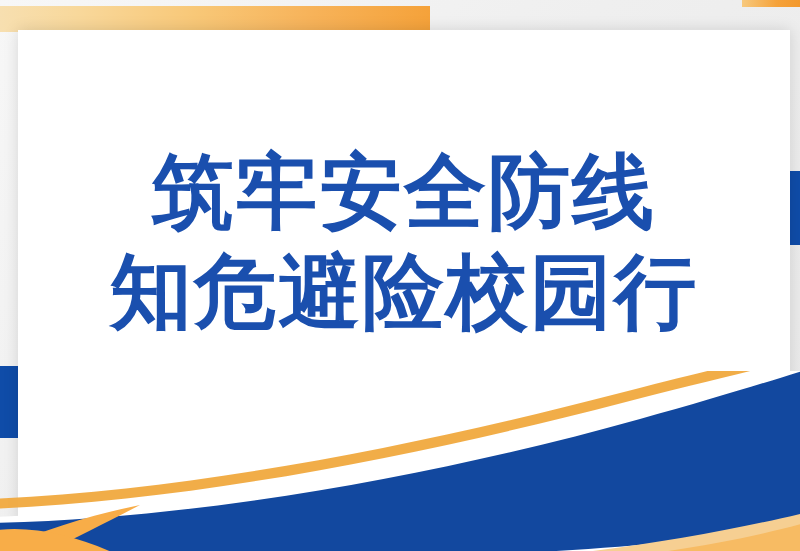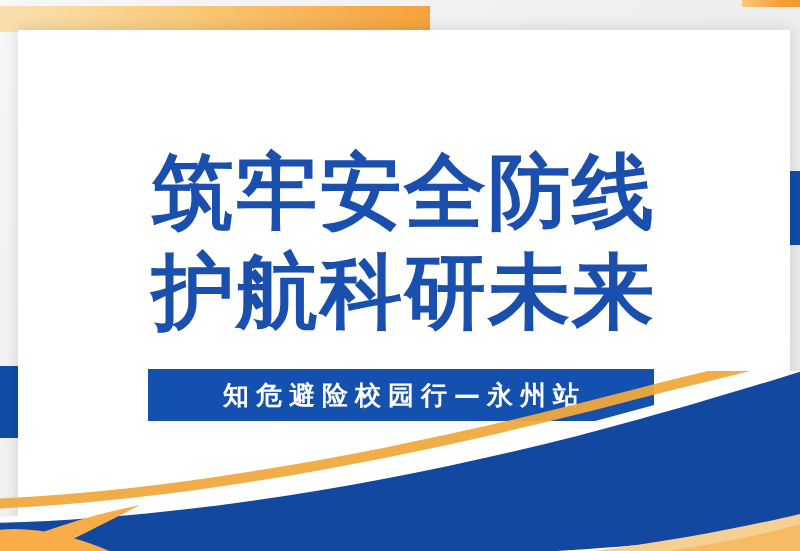--- a/index.html
+++ b/index.html
@@ -148,28 +148,25 @@
   <div class="top-orange-bar"></div>
   <div class="top-right-orange"></div>
 
   <div class="left-blue-block"></div>
   <div class="right-blue-block"></div>
 
   <div class="card">
 
     <div class="headline">
       <div class="headline-line">筑牢安全防线</div>
-      <div class="headline-line">护航科研未来</div>
+      <div class="headline-line">知危避险校园行</div>
     </div>
 
   </div>
 
-  <div class="subtitle-banner">
-    <span class="subtitle-text">知危避险校园行—永州站</span>
-  </div>
 
   <svg class="waves" viewBox="0 0 800 180" preserveAspectRatio="none">
 
     <path d="M -10,128 C 190,120 420,74 620,22 C 700,1 760,-12 812,-26 L 812,-16 C 762,-2 702,11 622,32 C 422,84 192,130 -10,138 Z" fill="#f0a93e" opacity="0.95"></path>
 
     <path d="M -10,146 C 190,140 430,96 632,40 C 712,18 768,2 812,-12 L 812,190 L -10,190 Z" fill="#ffffff"></path>
     <path d="M -10,152 C 200,148 440,104 640,48 C 716,27 770,10 812,-3 L 812,190 L -10,190 Z" fill="#12489f"></path>
 
     <path d="M -10,190 L -10,172 C 120,186 330,192 520,182 C 660,175 760,162 812,152 L 812,190 Z" fill="#ffffff"></path>
 

